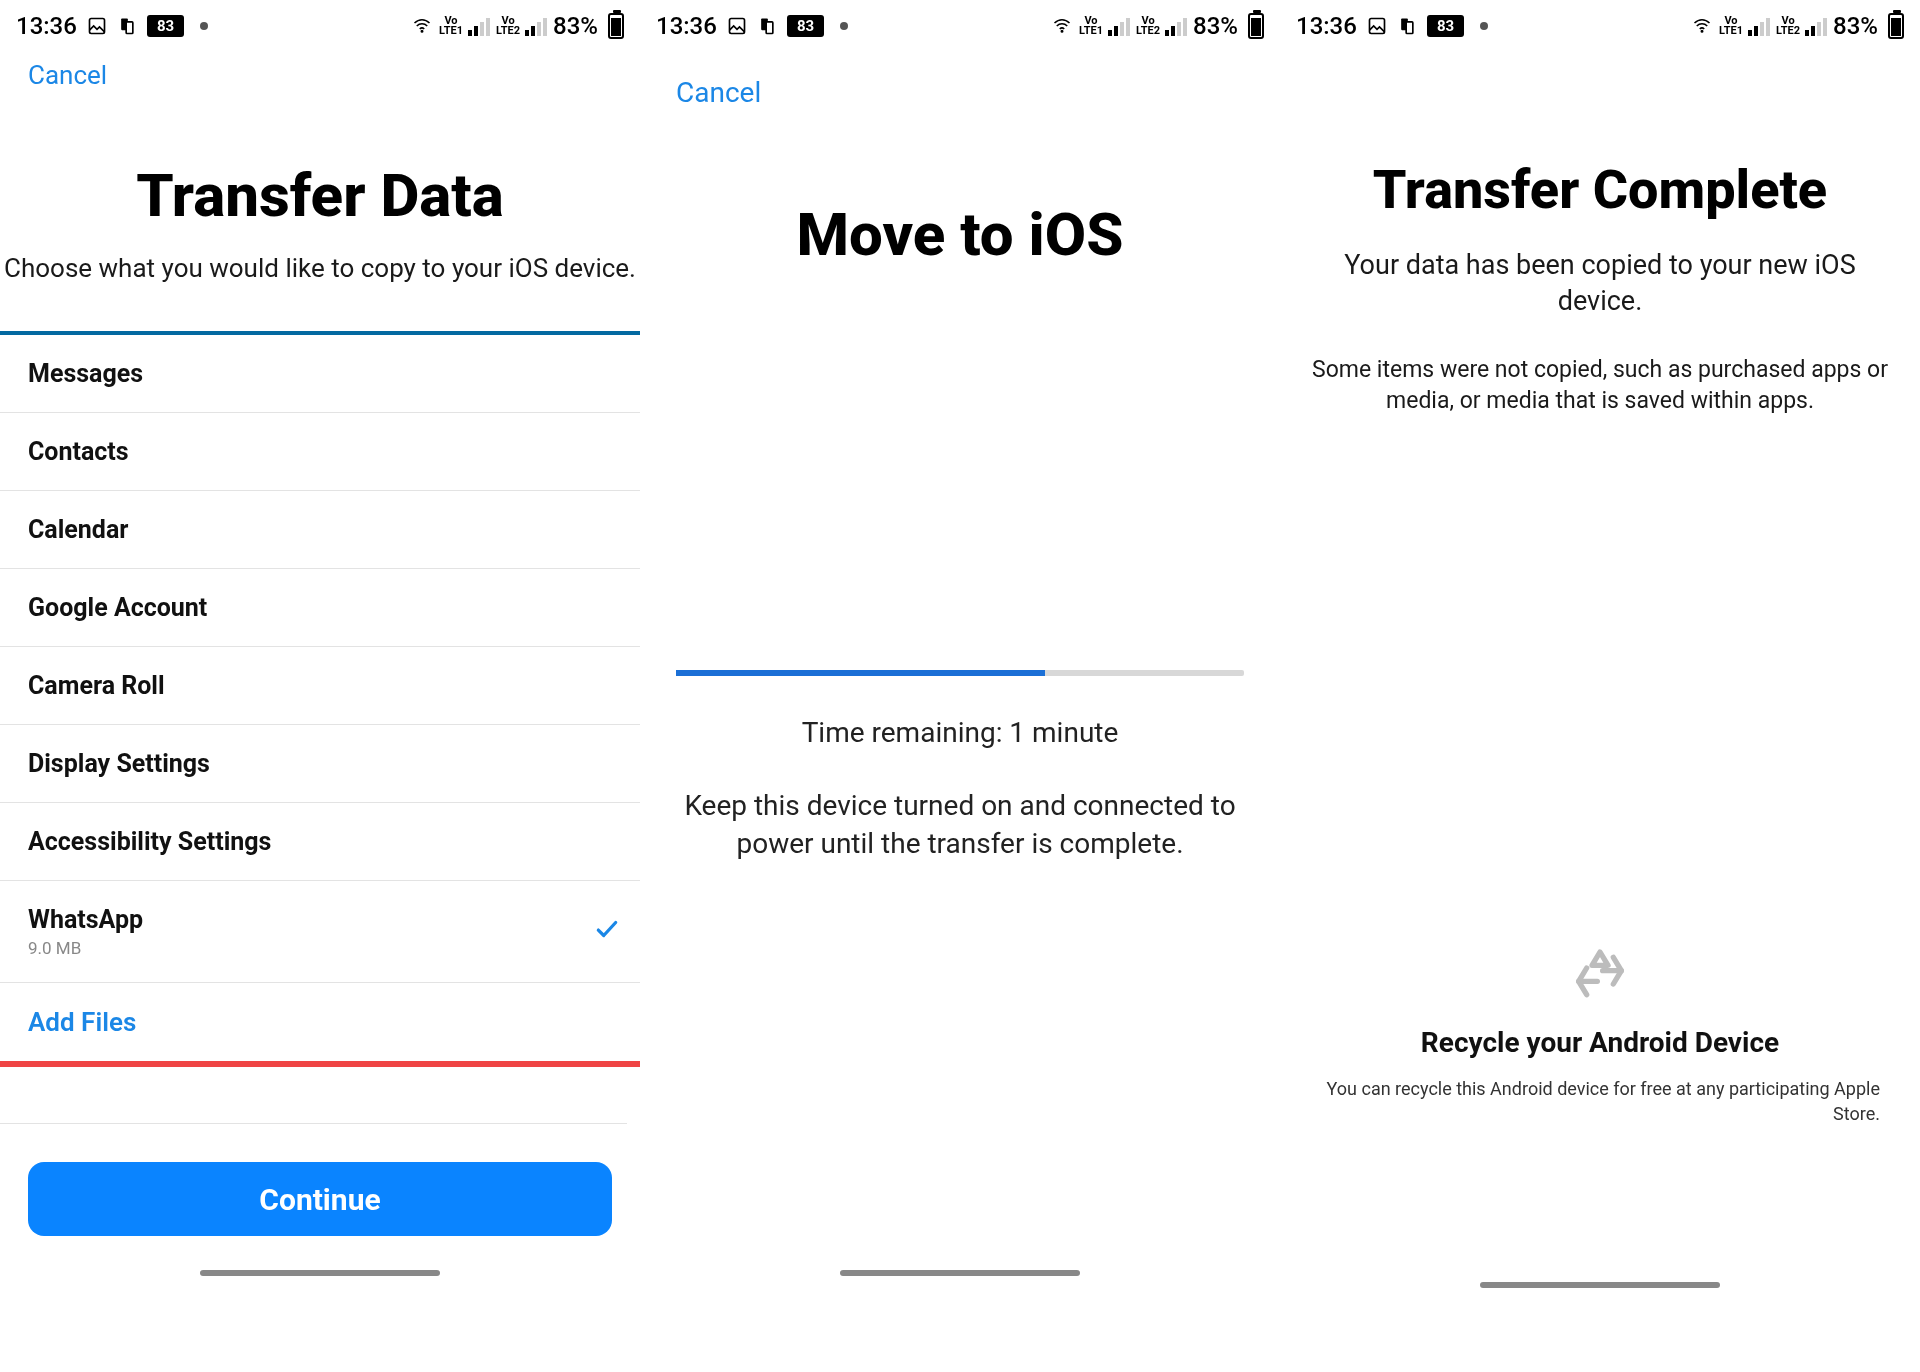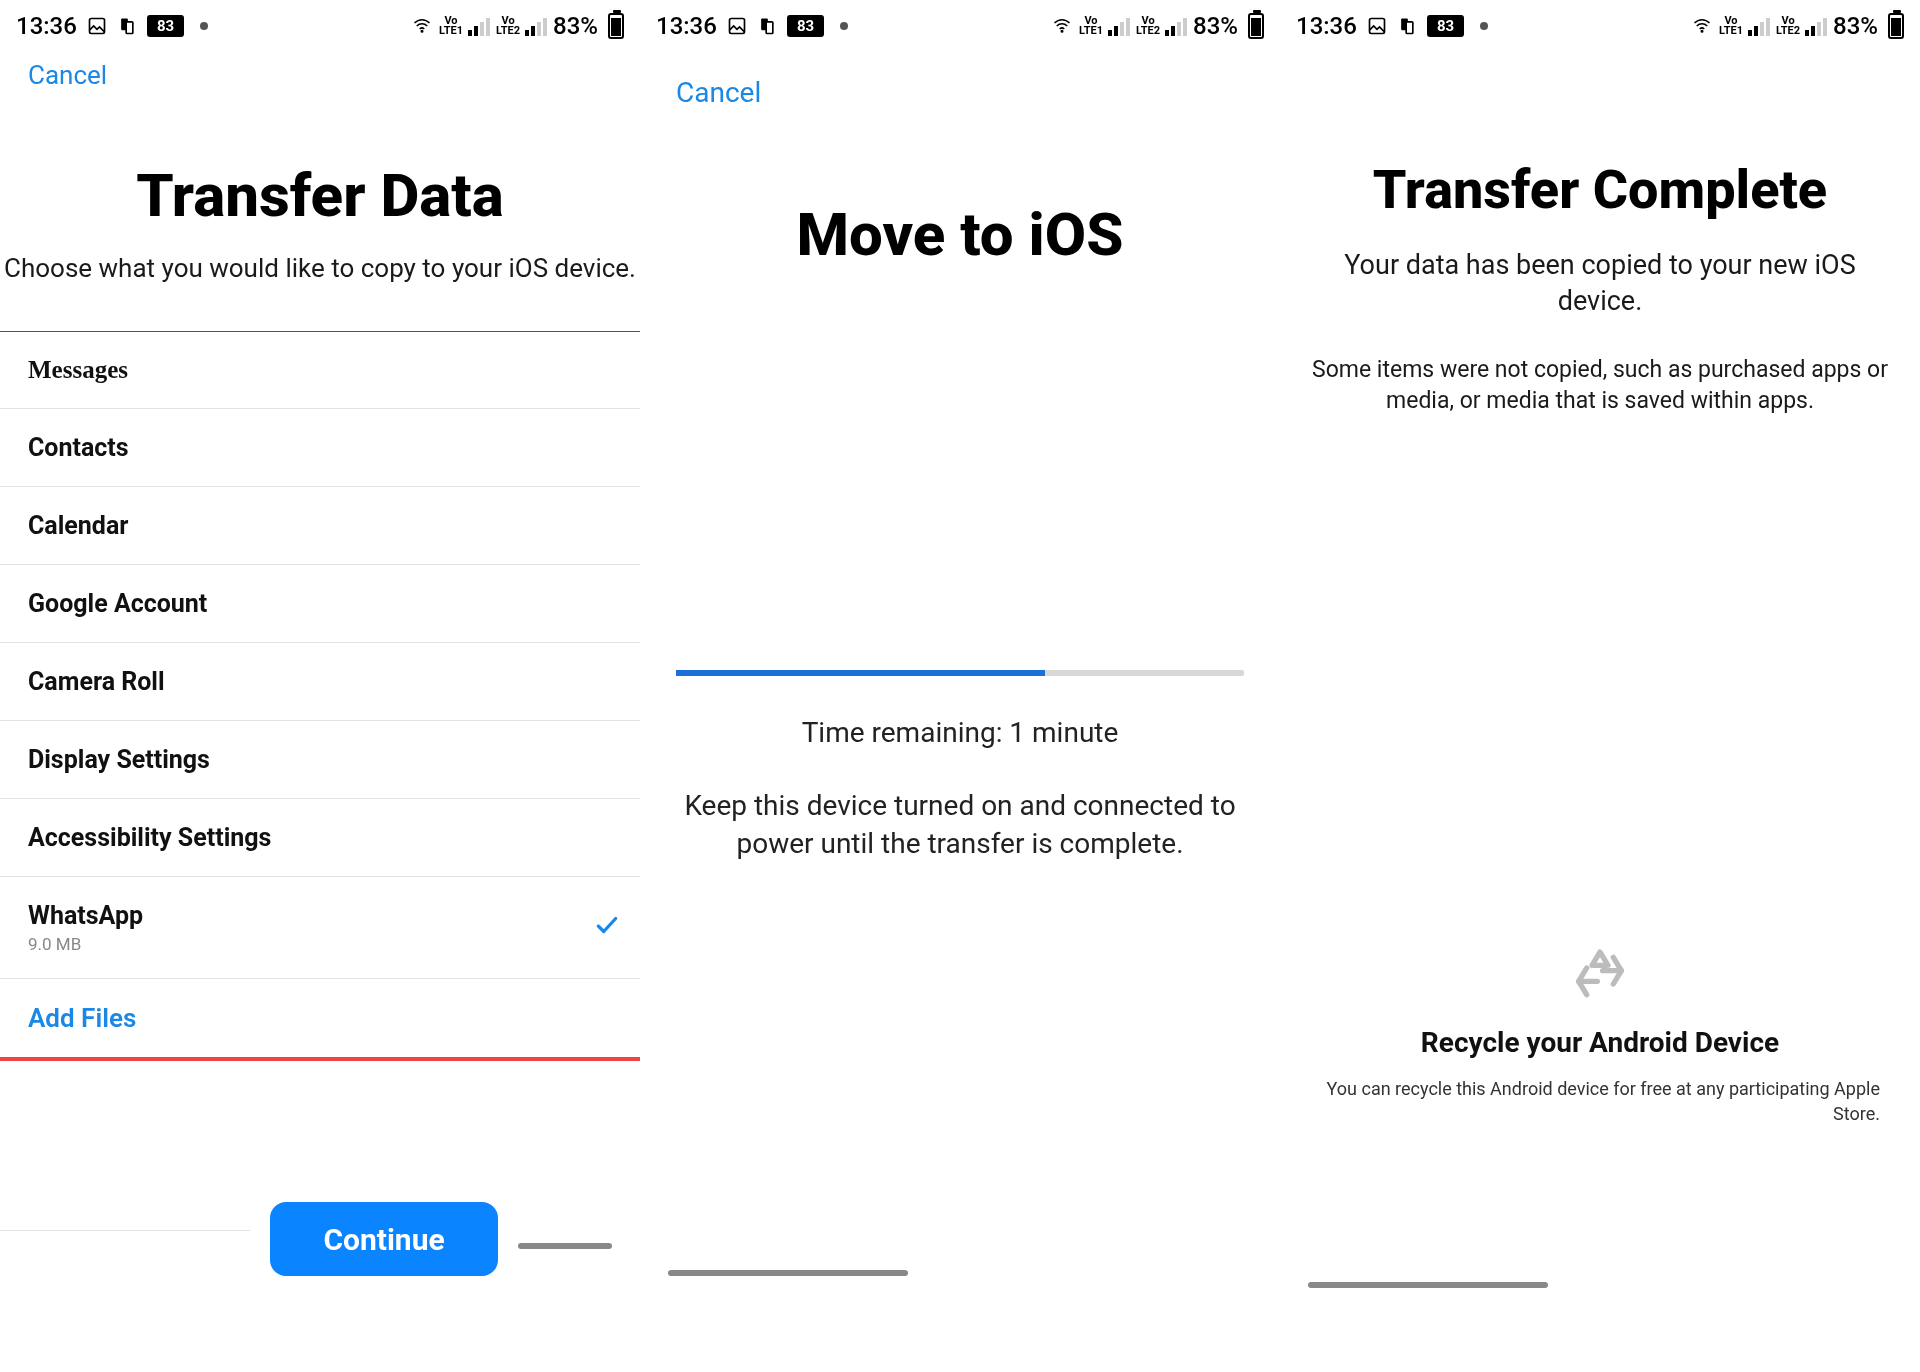--- a/index.html
+++ b/index.html
@@ -75,34 +75,34 @@
   .s1-sub { font-size: 26px; text-align: center; margin-top: 22px; color:#1a1a1a; }
   .list {
     margin-top: 48px;
   }
   .list-item {
     display: flex; justify-content: space-between; align-items: center;
     padding: 24px 20px 24px 28px;
     border-bottom: 1px solid #e3e3e3;
     font-size: 25px; font-weight: 700; color:#111;
   }
-  .list-item:first-child { border-top: 1px solid #0369a1; font-family: Liberation Serif, serif; }
+  .list-item:first-child { border-top: 4px solid #0369a1; }
   .list-item .left { display:flex; flex-direction:column; }
   .list-item .sub { font-size:17px; font-weight:400; color:#888; margin-top:4px; }
   .check { color:#1b87e6; }
   .add-files {
     padding: 24px 28px;
     color: #1b87e6;
     font-size: 26px; font-weight: 600;
-    border-bottom: 4px solid #ef4444;
+    border-bottom: 6px solid #ef4444;
   }
   .bottom-area {
     position:absolute; bottom:0; left:0; right:0;
     padding: 0 28px 40px 28px;
-    display:flex; flex-direction:row; align-items:center; gap:20px;
+    display:flex; flex-direction:column; align-items:center; gap:20px;
   }
   .divider-top {
     height:1px; background:#e3e3e3; width:110%; margin-left:-5%; margin-bottom:18px;
   }
   .primary-btn {
     width: 100%; height: 74px; border-radius: 16px; background:#0a84ff; color:#fff;
     font-size: 30px; font-weight:700; display:flex; align-items:center; justify-content:center;
   }
   .home-indicator {
     width: 240px; height: 6px; background:#888; border-radius: 4px; margin-top: 14px;

